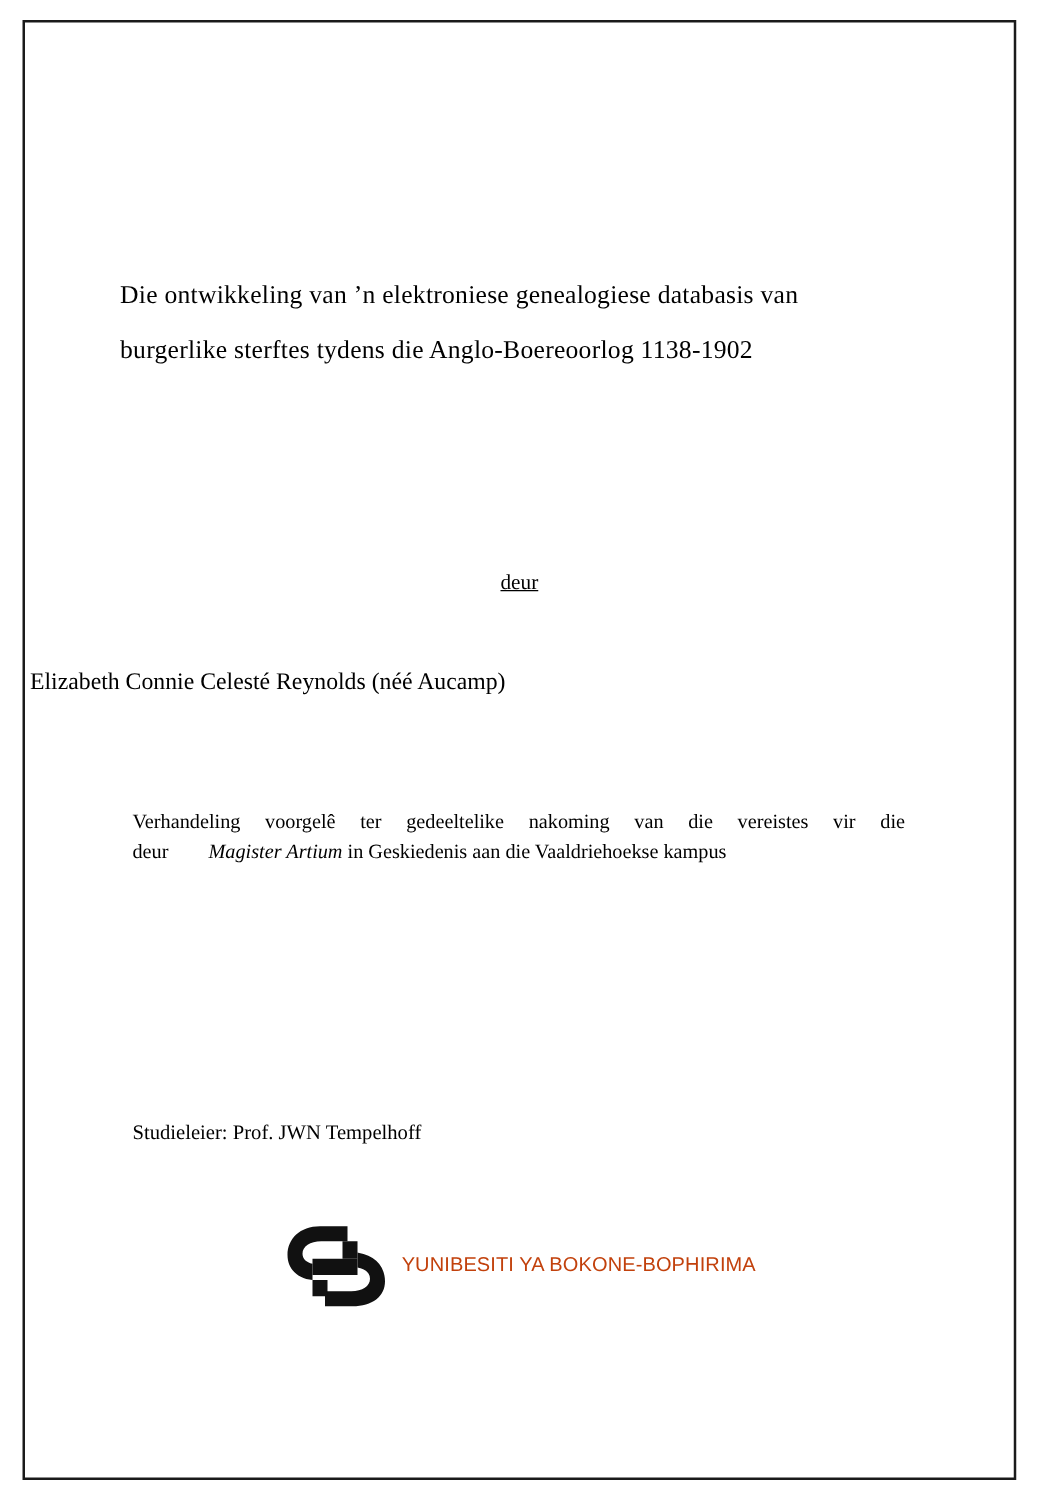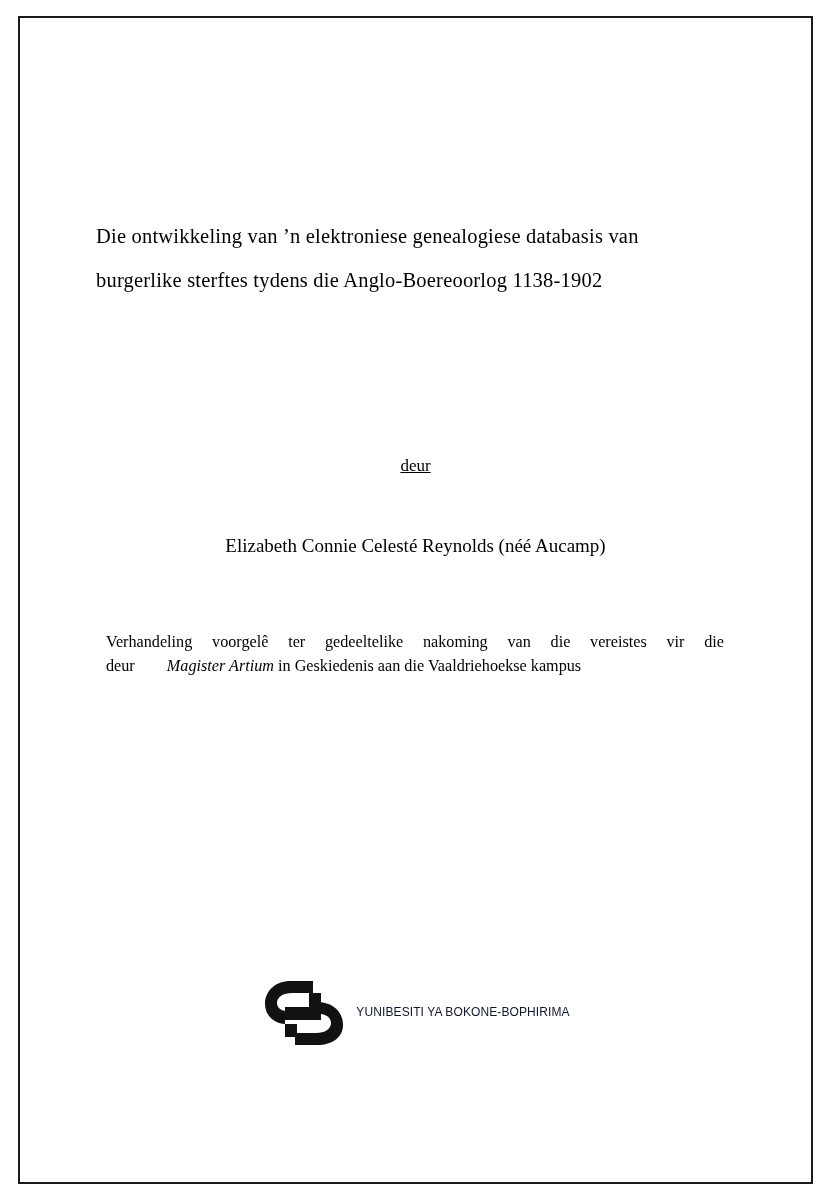--- a/index.html
+++ b/index.html
@@ -60,27 +60,26 @@
     width: 783px;
     text-align: center;
     font-size: 17px;
     text-decoration: underline;
   }
   .author {
     position: absolute;
     left: 0;
     top: 513px;
     width: 783px;
-    text-align: center;
     font-size: 19px;
   }
   .statement {
     position: absolute;
     left: 82px;
-    top: 608px;
+    top: 623px;
     width: 618px;
     font-size: 16.2px;
     line-height: 24px;
     text-align: justify;
   }
   .statement .l1 { display: block; text-align: justify; text-align-last: justify; }
   .statement .l2 { display: block; }
   .statement .l3 { display: block; }
   .statement i { font-style: italic; margin-left: 28px; }
   .supervisor {
@@ -106,24 +105,24 @@
     align-items: center;
     gap: 9px;
   }
   .logo-mark {
     width: 86px;
     height: 72px;
     flex: 0 0 auto;
   }
   .logo-text {
     font-family: "Liberation Sans", sans-serif;
-    font-size: 12px;
+    font-size: 16px;
     line-height: 17.5px;
     letter-spacing: 0.1px;
-    color: #0f172a;
+    color: #c2410c;
     white-space: nowrap;
   }
   .logo-text span { display: block; }
 </style>
 </head>
 <body>
 
 <div class="page">
   <div class="scan-frame"></div>
 
@@ -137,20 +136,21 @@
     <div class="deur">deur</div>
 
     <div class="author">Elizabeth Connie Celesté Reynolds (néé Aucamp)</div>
 
     <div class="statement">
       <span class="l1">Verhandeling voorgelê ter gedeeltelike nakoming van die vereistes vir die</span>
       <span class="l2"><span>deur </span><i>Magister Artium</i><span> in Geskiedenis aan die Vaaldriehoekse kampus</span></span>
     </div>
 
     <div class="supervisor">
+      <span>Studieleier: Prof. JWN Tempelhoff</span>
     </div>
 
     <div class="logo-area">
       <div class="logo-wrap">
         <svg class="logo-mark" viewBox="0 0 86 72" aria-hidden="true">
           <g fill="#111111">
             <path d="M30 4 C14 4, 4 14, 4 27 C4 38, 12 46, 24 47 L24 34 C19 33, 16 30, 16 26 C16 20, 22 16, 31 16 L52 16 L52 4 Z"></path>
             <path d="M56 25 C72 25, 82 35, 82 48 C82 60, 72 68, 56 68 L34 68 L34 56 L55 56 C64 56, 70 52, 70 46 C70 41, 66 38, 60 37 L60 25 Z"></path>
             <rect x="24" y="30" width="36" height="13"></rect>
             <rect x="24" y="47" width="12" height="13"></rect>

